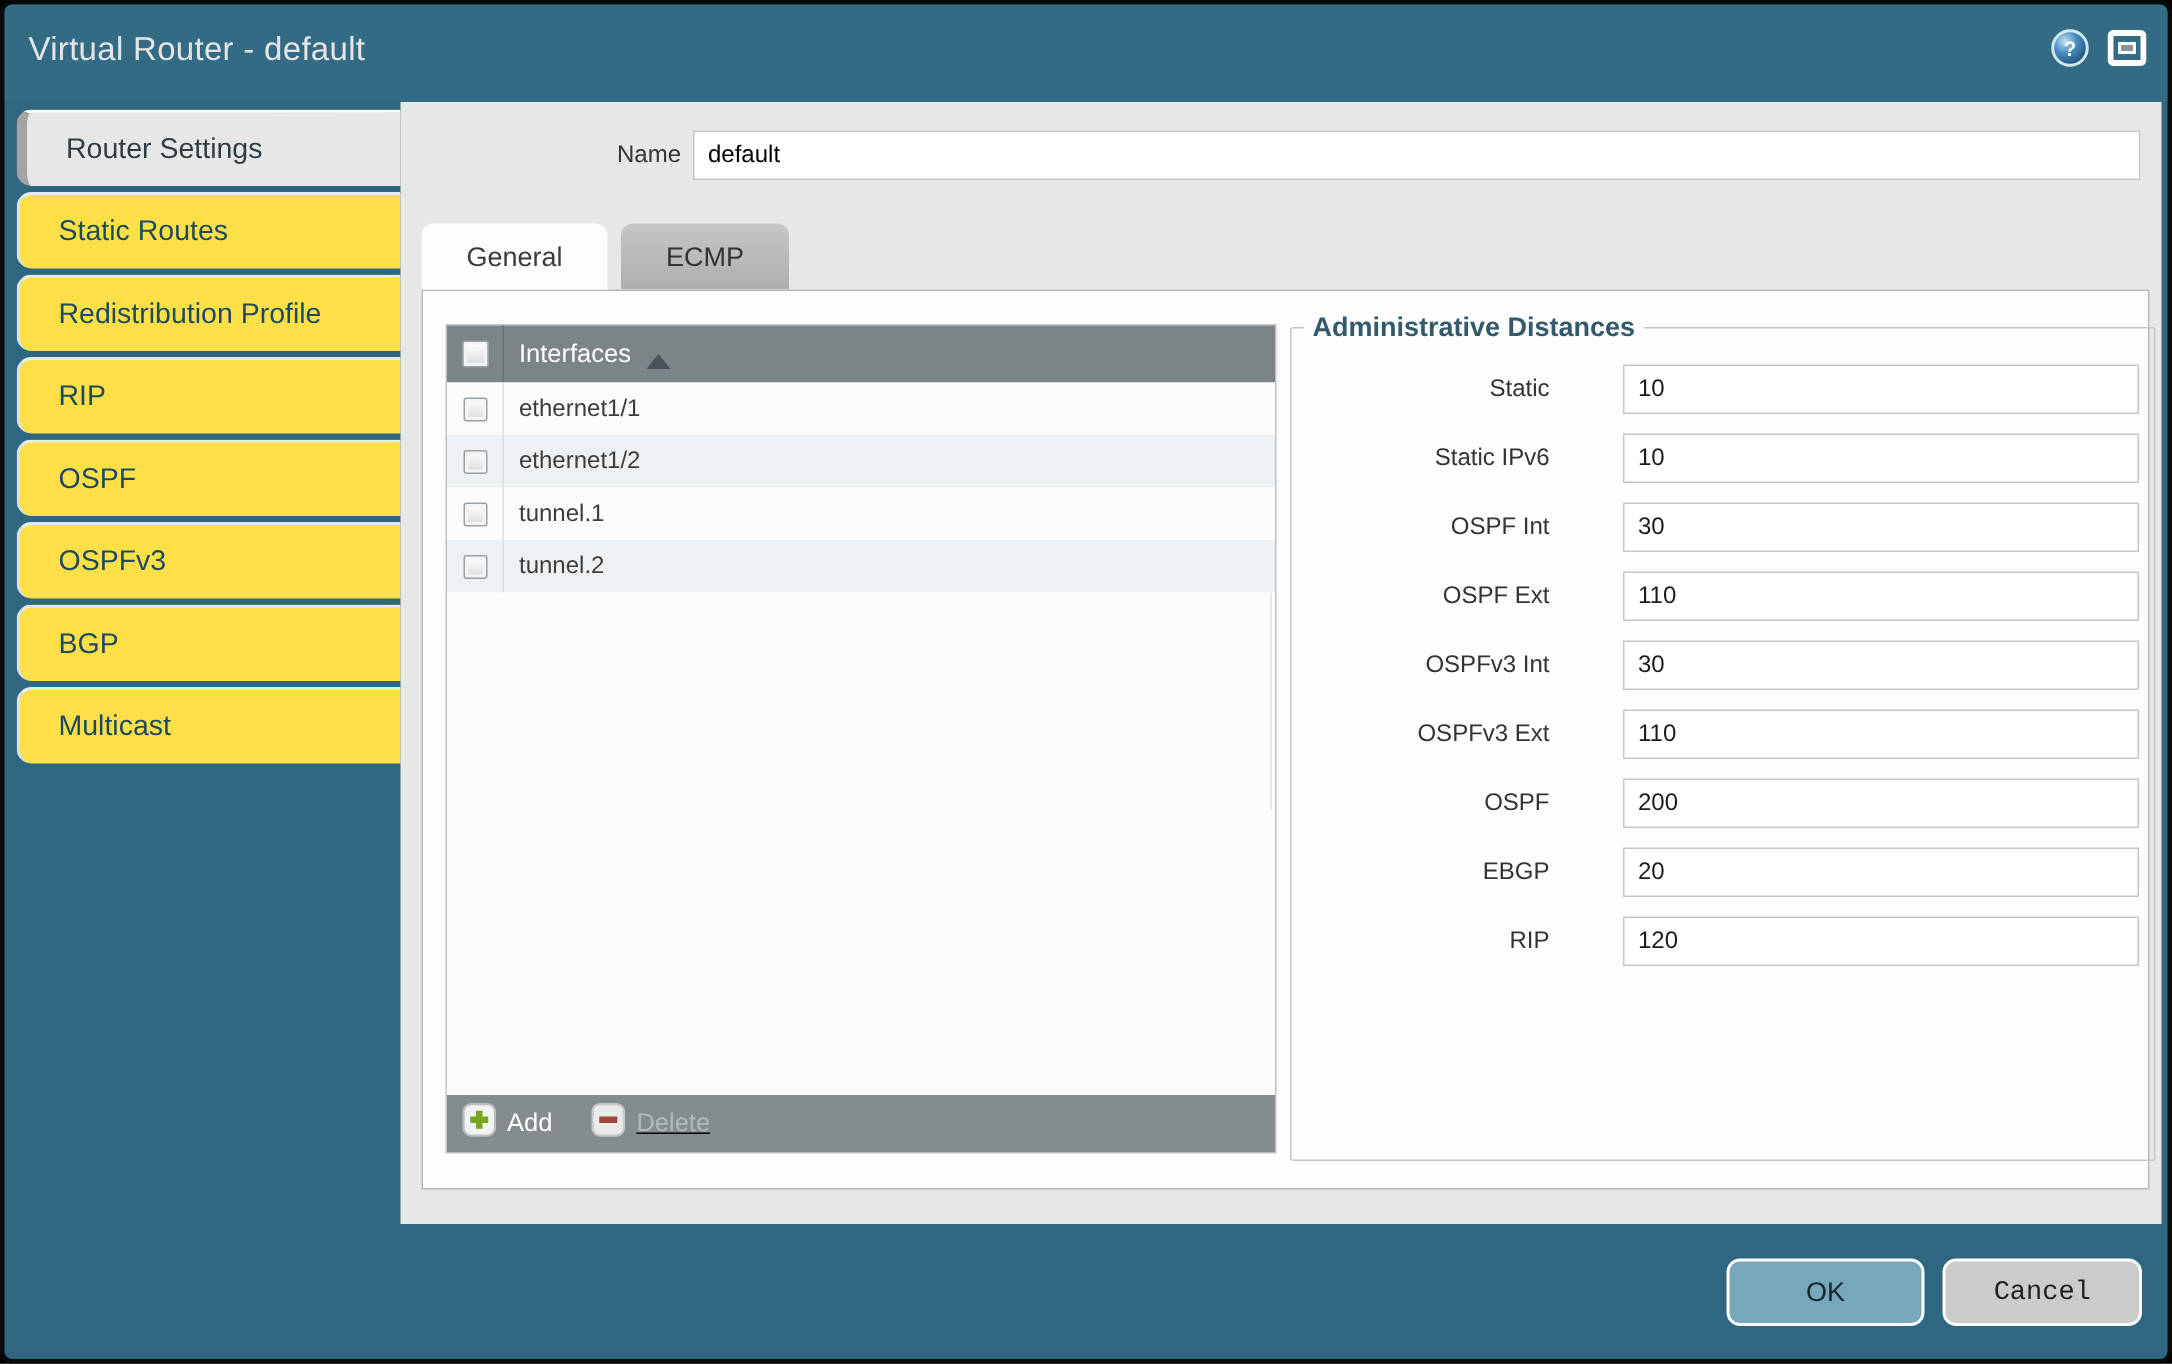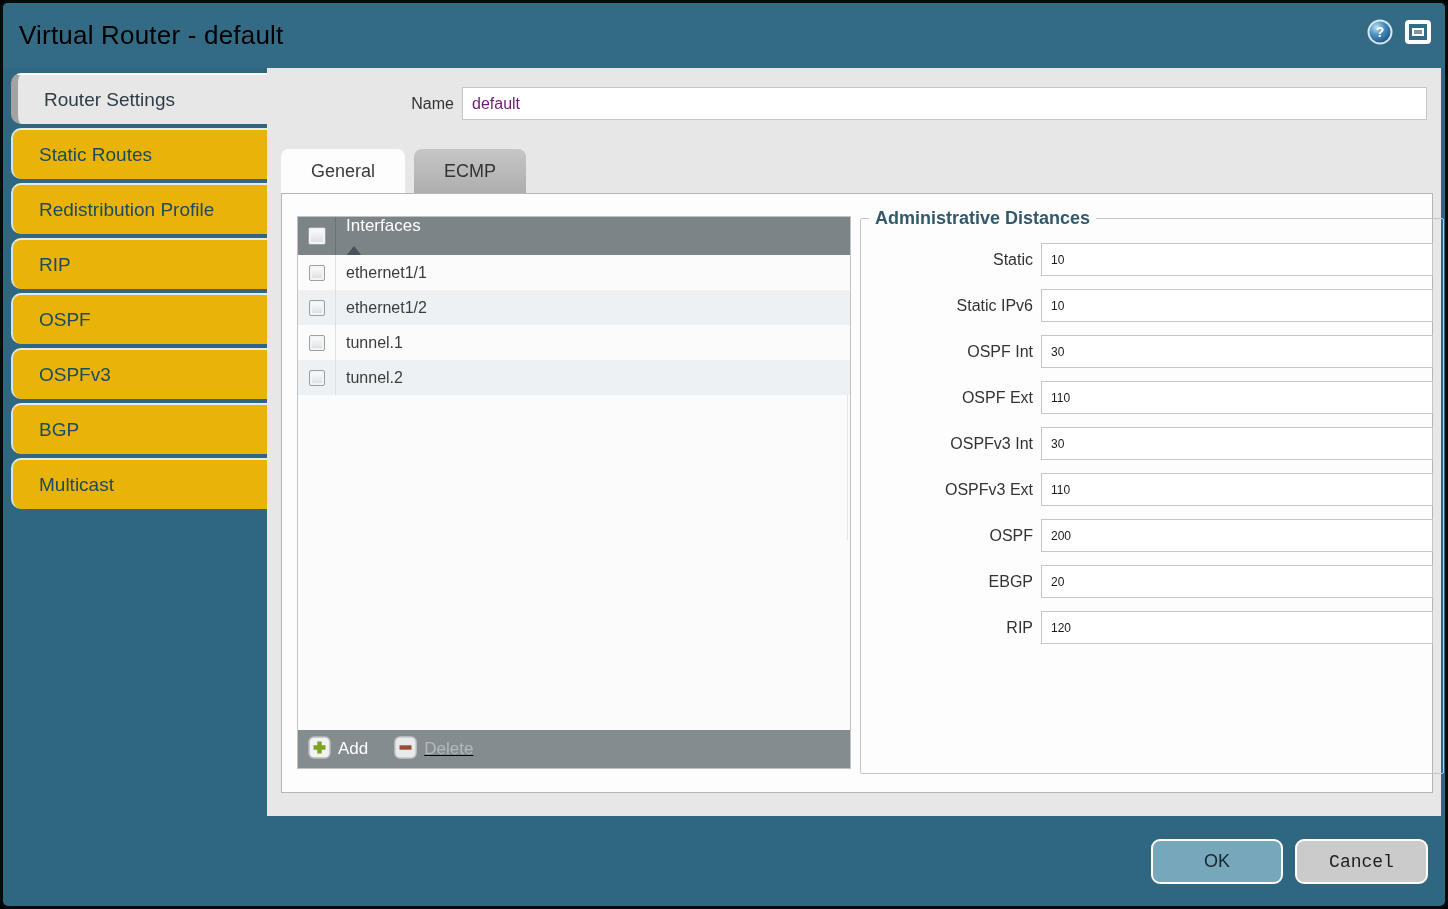--- a/index.html
+++ b/index.html
@@ -6,64 +6,64 @@
   html,body { width:1448px; height:909px; background:#000; }
   body { font-family:"Liberation Sans", sans-serif; }
 
   .stage {
     position:relative; width:1448px; height:909px; overflow:hidden;
     background:var(--teal,#2f6781); border:3px solid #0a0a0a; border-radius:8px;
   }
 
   
   .titlebar { position:absolute; left:0; top:0; width:100%; height:65px; background:var(--teal-bar,#336b85); }
-  .title-text { position:absolute; left:16px; top:17px; font-size:26px; color:#000000; letter-spacing:0.2px; }
+  .title-text { position:absolute; left:16px; top:17px; font-size:22px; color:#e5e5e5; letter-spacing:0.2px; }
   .titlebar-icons { position:absolute; right:14px; top:16px; display:flex; gap:12px; align-items:center; }
   .icon-btn { width:26px; height:26px; display:flex; align-items:center; justify-content:center; cursor:pointer; }
 
   
   .sidebar { position:absolute; left:8px; top:70px; width:256px; }
   .side-tab {
     height:51px; margin-bottom:4px; border-radius:10px 0 0 10px;
-    background:#eab308; border-top:2px solid #e3edf0; border-left:2px solid #d6e3e8;
+    background:#fde047; border-top:2px solid #e3edf0; border-left:2px solid #d6e3e8;
     display:flex; align-items:center; padding-left:26px;
     font-size:19px; color:#1d4a5e; cursor:pointer; white-space:nowrap;
   }
   .side-tab.active {
     background:#e7e7e7; border-top:2px solid #fbfbfb; border-left:7px solid #a3a3a3;
     color:#2e3d45;
   }
 
   
   .content { position:absolute; left:264px; top:65px; width:1174px; height:748px; background:#e7e7e7; }
 
   .name-row { position:absolute; left:0; top:19px; width:1160px; display:flex; align-items:center; }
   .name-label { width:195px; text-align:right; padding-right:8px; font-size:16px; color:#333; }
-  .name-input { flex:1; height:33px; border:1px solid #c6c6c6; background:#fff; font-size:16px; padding:0 9px; color:#701a75; font-family:"Liberation Sans",sans-serif; }
+  .name-input { flex:1; height:33px; border:1px solid #c6c6c6; background:#fff; font-size:16px; padding:0 9px; color:#000000; font-family:"Liberation Sans",sans-serif; }
 
   .tabstrip { position:absolute; left:14px; top:81px; display:flex; gap:9px; height:44px; }
   .tab {
     border-radius:8px 8px 0 0; padding:0 30px; display:flex; align-items:center;
     font-size:18px; cursor:pointer; height:44px;
   }
   .tab.active { background:#fdfdfd; color:#3a3a3a; position:relative; z-index:2; }
   .tab.inactive { background:linear-gradient(#c6c6c6,#aeaeae); color:#333; }
 
   .panel {
     position:absolute; left:14px; top:125px; width:1152px; height:600px;
     background:#fdfdfd; border:1px solid #b5b5b5;
   }
 
   
   .iftable { position:absolute; left:15px; top:22px; width:554px; height:553px; border:1px solid #c2c2c2; background:#fbfbfb; display:flex; flex-direction:column; }
   .if-header { height:38px; background:var(--hdr,#7d8487); display:flex; align-items:center; flex:0 0 auto; }
   .hdr-cbcell { width:38px; height:100%; display:flex; align-items:center; justify-content:center; border-right:1px solid #6a7174; }
   .cb { width:16px; height:16px; border:1px solid #9aa0a4; border-radius:2px; background:linear-gradient(#ffffff,#d8dcdf); box-shadow:inset 0 0 0 2px #f2f4f5; cursor:pointer; }
   .hdr-cb { width:18px; height:18px; }
-  .if-sort { display:flex; align-items:flex-start; gap:10px; padding-left:10px; cursor:pointer;flex-direction:column; }
+  .if-sort { display:flex; align-items:flex-end; gap:10px; padding-left:10px; cursor:pointer; }
   .if-title { color:#fff; font-size:17px; }
   .tri-up { width:0; height:0; border-left:8px solid transparent; border-right:8px solid transparent; border-bottom:10px solid #47525a; }
   .if-row { height:35px; display:flex; align-items:center; flex:0 0 auto; background:#fbfbfb; cursor:pointer; }
   .if-row.alt { background:#edf1f4; }
   .row-cbcell { width:38px; height:100%; display:flex; align-items:center; justify-content:center; border-right:1px solid #dde0e2; }
   .row-label { padding-left:10px; font-size:16px; color:#3c3c3c; }
   .if-spacer { flex:1 1 auto; background:#fbfbfb; position:relative; }
   .scroll-hint { position:absolute; right:2px; top:0; width:1px; height:145px; background:#e2e4e6; }
   .if-footer { height:38px; background:var(--ftr,#858c8f); display:flex; align-items:center; gap:26px; padding-left:10px; flex:0 0 auto; }
   .tbl-btn { display:flex; align-items:center; gap:7px; cursor:pointer;justify-content:center; }
@@ -72,21 +72,21 @@
   .tbl-btn.disabled .tbl-btn-label { color:#b3b9bb; }
 
   
   .admin-fs {
     position:absolute; left:578px; top:14px; width:548px; height:566px;
     border:1px solid #c5c5c5; border-radius:2px; padding:14px 10px 0 0;
   }
   .admin-fs legend { margin-left:8px; padding:0 6px; font-size:18px; font-weight:bold; color:#33596b; }
   .fld-row { display:flex; align-items:center; margin-bottom:13px; }
   .fld-label { width:180px; text-align:right; padding-right:8px; font-size:16px; color:#333; }
-  .fld-input { width:392px; height:33px; border:1px solid #c6c6c6; background:#fff; font-size:12px; padding:0 9px; color:#1a1a1a; font-family:"Liberation Sans",sans-serif; }
+  .fld-input { width:344px; height:33px; border:1px solid #c6c6c6; background:#fff; font-size:16px; padding:0 9px; color:#1a1a1a; font-family:"Liberation Sans",sans-serif;margin-left:41px; }
 
   
   .action-btn {
     position:absolute; height:45px; border-radius:9px; border:2px solid #fdfdfd;
     display:flex; align-items:center; justify-content:center;
     font-size:18px; color:#16262e; cursor:pointer;
   }
   .ok-btn { left:1148px; top:836px; width:132px; background:var(--ok,#76a7bb); }
   .cancel-btn { left:1292px; top:836px; width:133px; background:var(--cancel,#cbcbcb); color:#1e1e1e;font-family:Liberation Mono, monospace; }
 </style>

